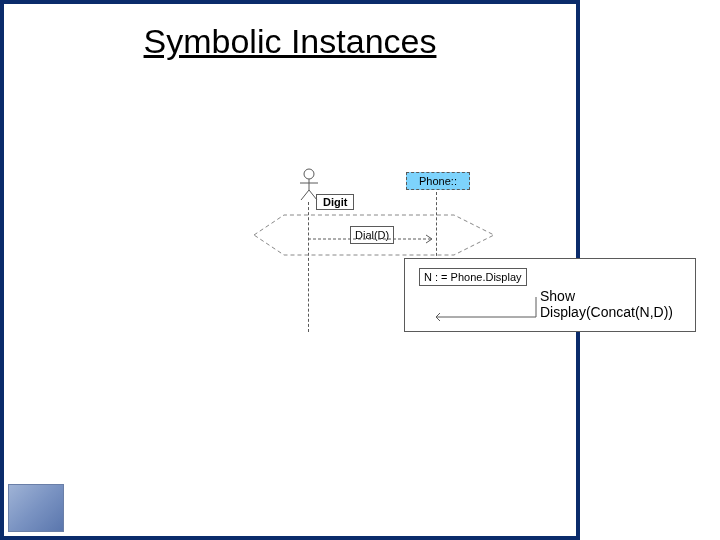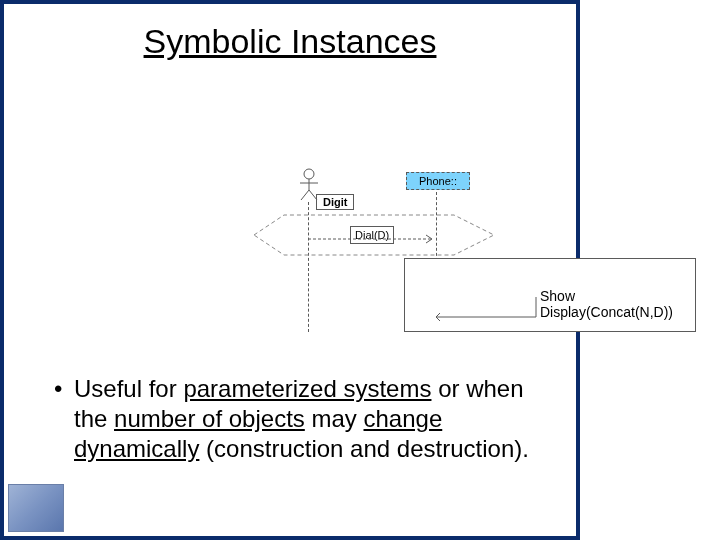--- a/index.html
+++ b/index.html
@@ -145,27 +145,25 @@
 
     <div class="box" style="left:56px; top:76px;">Dial(D)</div>
 
     <svg style="position:absolute; left:14px; top:84px;" width="130" height="10">
       <line x1="0" y1="5" x2="124" y2="5" stroke="#5a5a5a" stroke-dasharray="3 2"></line>
       <polyline points="118,1 124,5 118,9" fill="none" stroke="#5a5a5a"></polyline>
     </svg>
 
     <div class="frame" style="left:110px; top:108px; width:290px; height:72px;"></div>
 
+    <div class="box" style="left:125px; top:118px;">N : = Phone.Display</div>
 
     <svg style="position:absolute; left:142px; top:142px;" width="110" height="30">
       <line x1="0" y1="25" x2="100" y2="25" stroke="#5a5a5a"></line>
       <line x1="100" y1="5" x2="100" y2="25" stroke="#5a5a5a"></line>
       <polyline points="4,21 0,25 4,29" fill="none" stroke="#5a5a5a"></polyline>
     </svg>
     <div class="dlabel" style="left:246px; top:138px;">Show Display(Concat(N,D))</div>
   </div>
 
-  <div class="bullet2">
-    <span>Useful for </span><span class="ul">parameterized systems</span><span> or when the </span><span class="ul">number of objects</span><span> may </span><span class="ul">change dynamically</span><span> (construction and destruction).</span>
-  </div>
 
   <div class="logo"></div>
 </div>
 
 </body></html>

